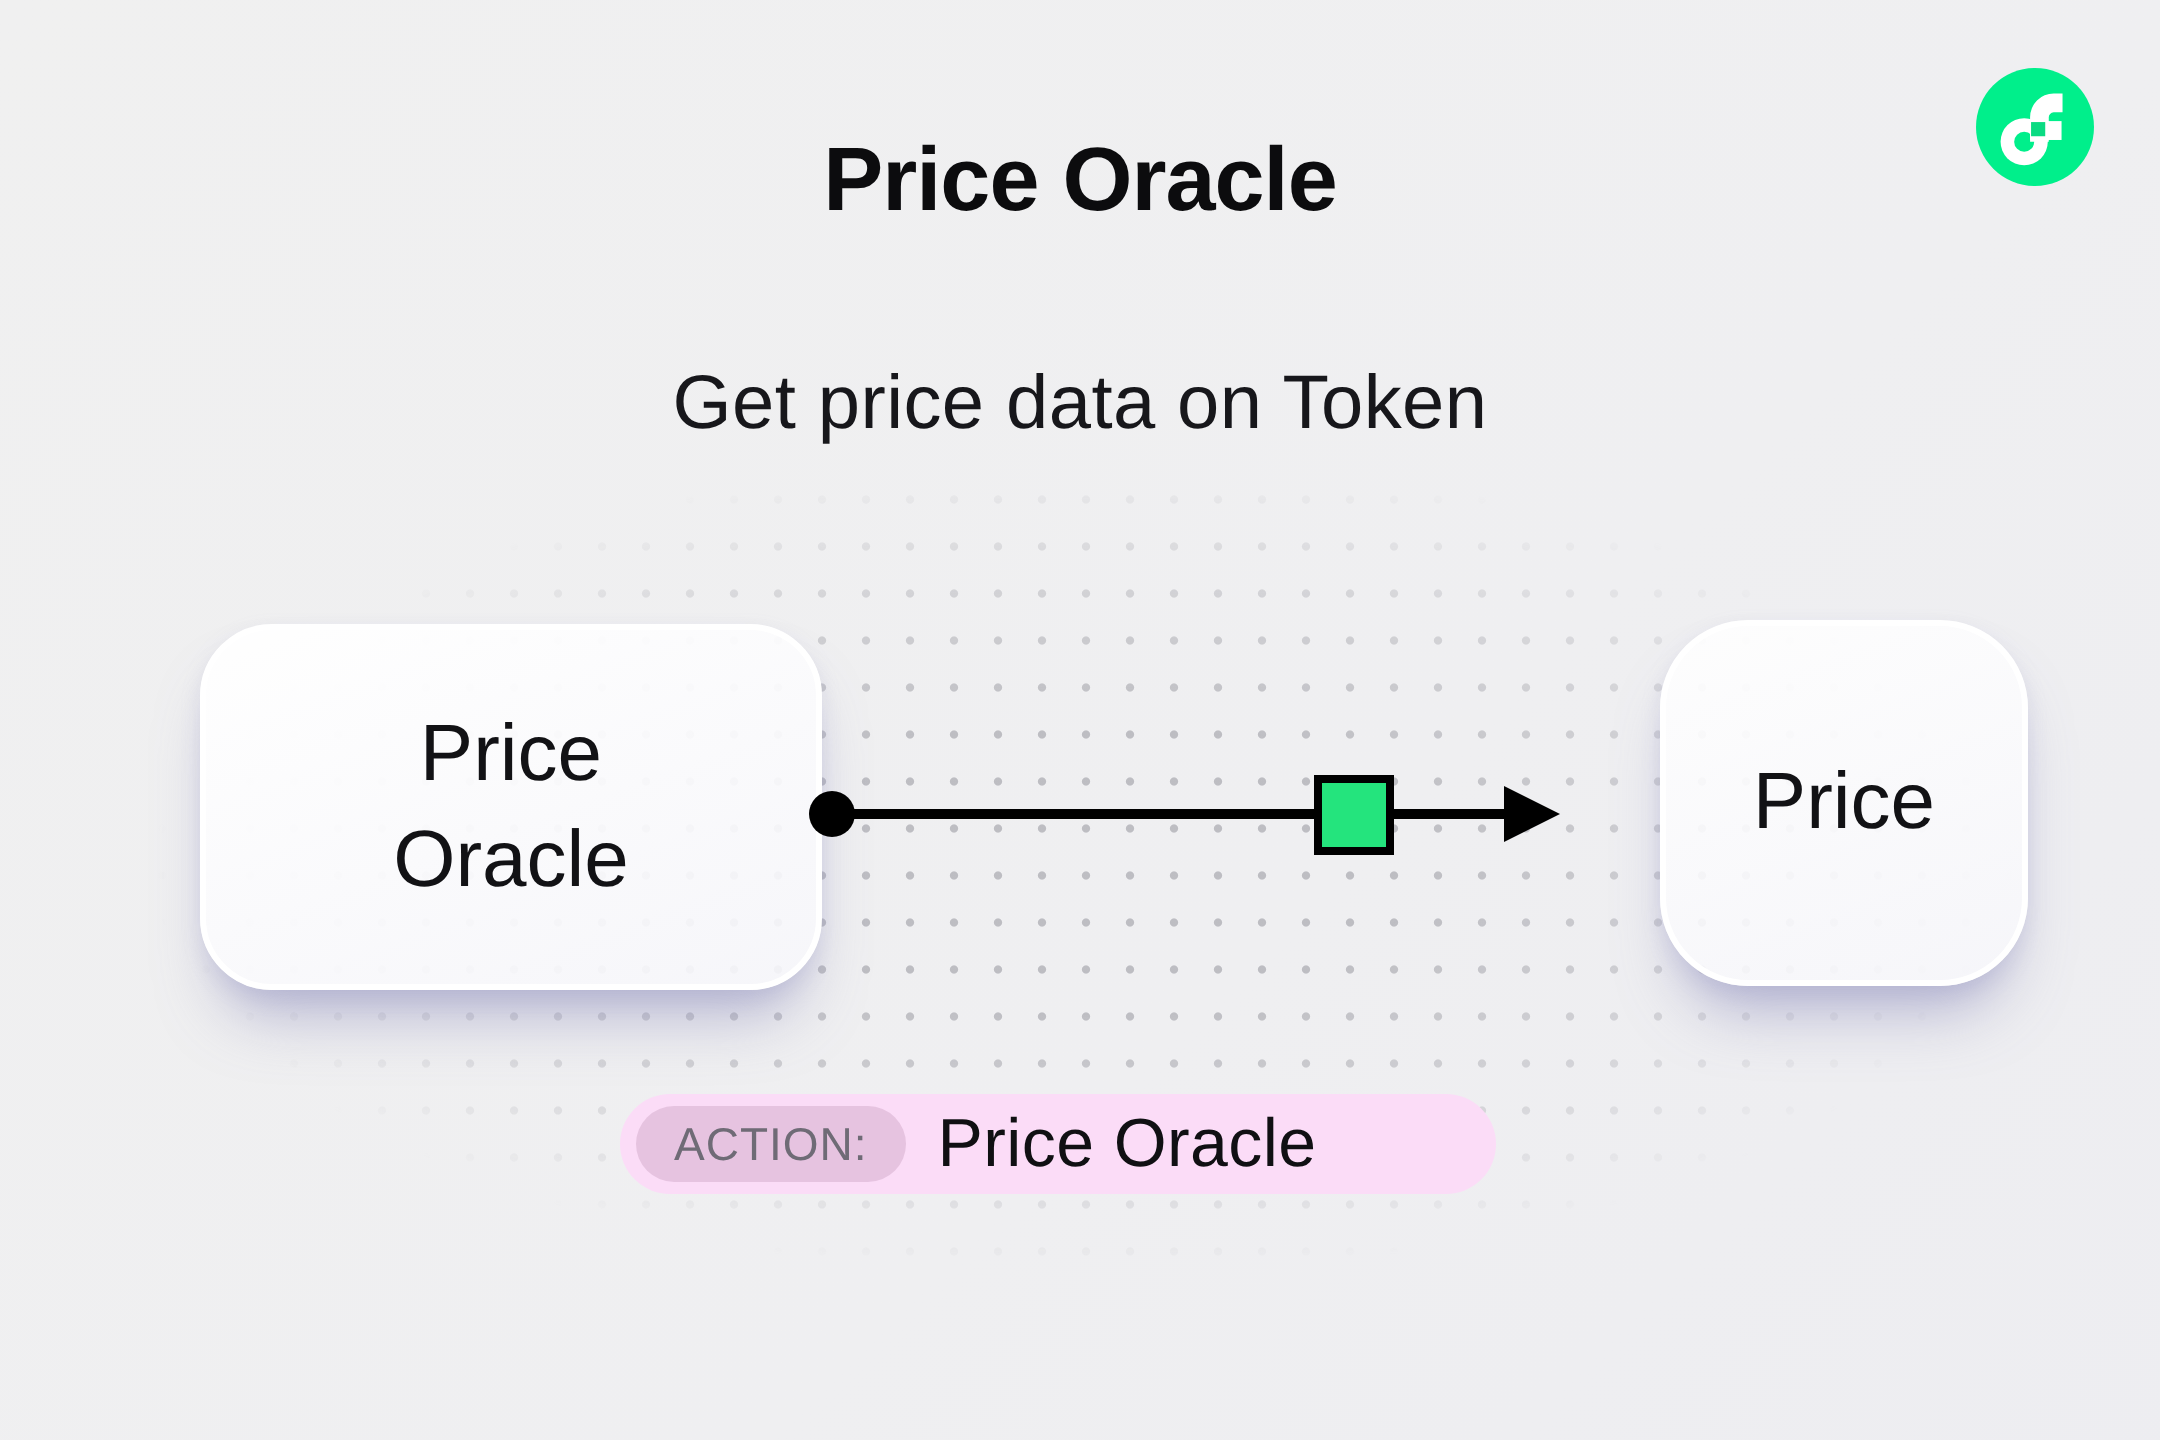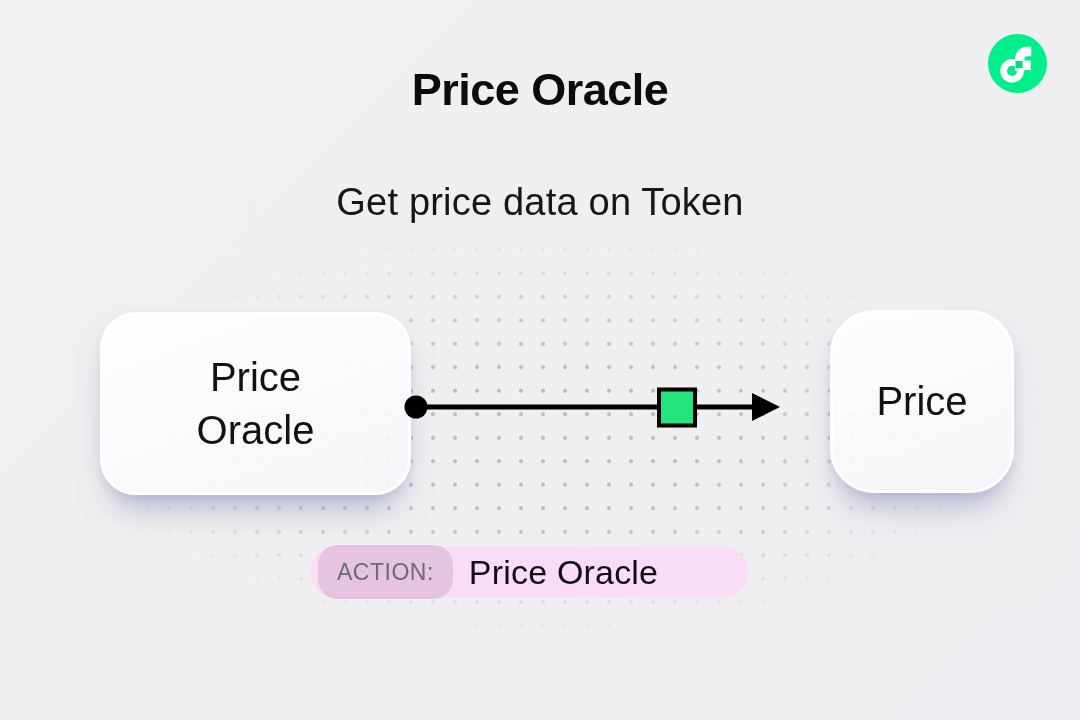--- a/index.html
+++ b/index.html
@@ -38,21 +38,21 @@
     font-size:40px;font-weight:400;line-height:1.32;text-align:center;color:#121215;
   }
   .node-source .node-label{max-width:215px;}
   .connector{position:absolute;left:400px;top:375px;width:395px;height:65px;}
   .badge{
     position:absolute;left:310px;top:547px;width:438px;height:50px;border-radius:26px;
     background:#fbdcf7;display:flex;align-items:center;box-sizing:border-box;
     padding:0 24px 0 8px;
   }
   .badge-label{
-    height:54px;border-radius:20px;background:#e6c3e0;display:flex;align-items:center;
+    height:38px;border-radius:20px;background:#e6c3e0;display:flex;align-items:center;
     padding:0 19px;font-size:23px;font-weight:500;letter-spacing:0.5px;color:#6f6b76;
   }
   .badge-value{
     margin-left:16px;font-size:34px;font-weight:400;letter-spacing:0.2px;color:#101013;
   }
 </style>
 </head>
 <body>
 
 <div class="stage">

